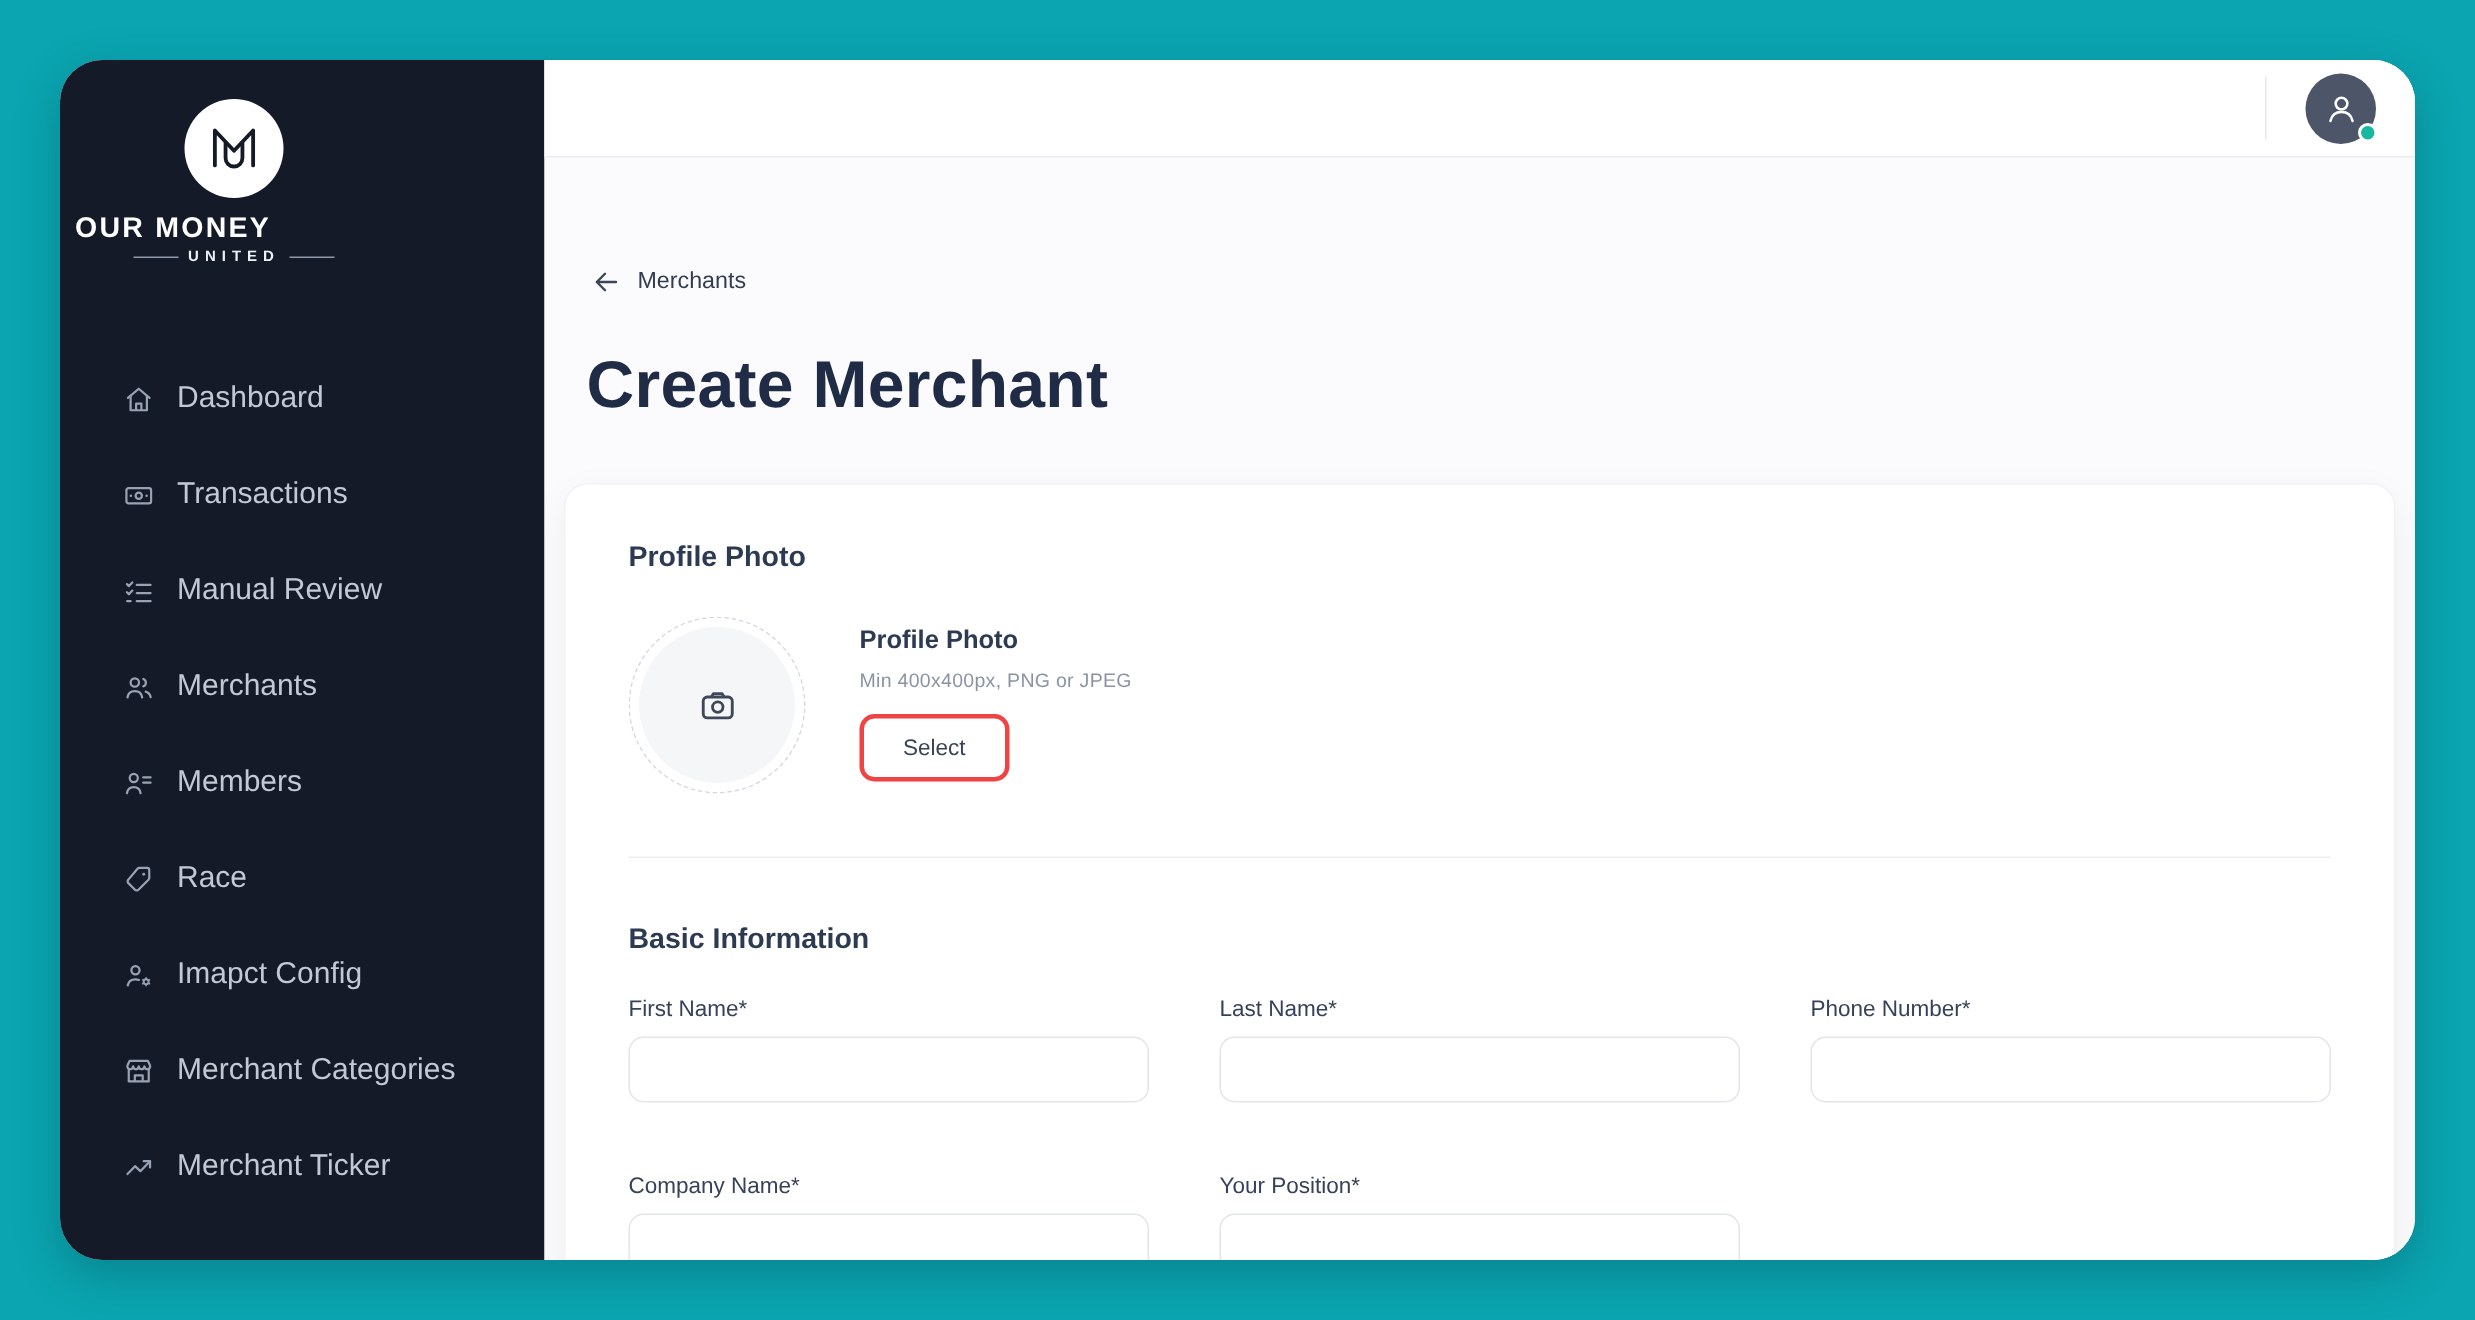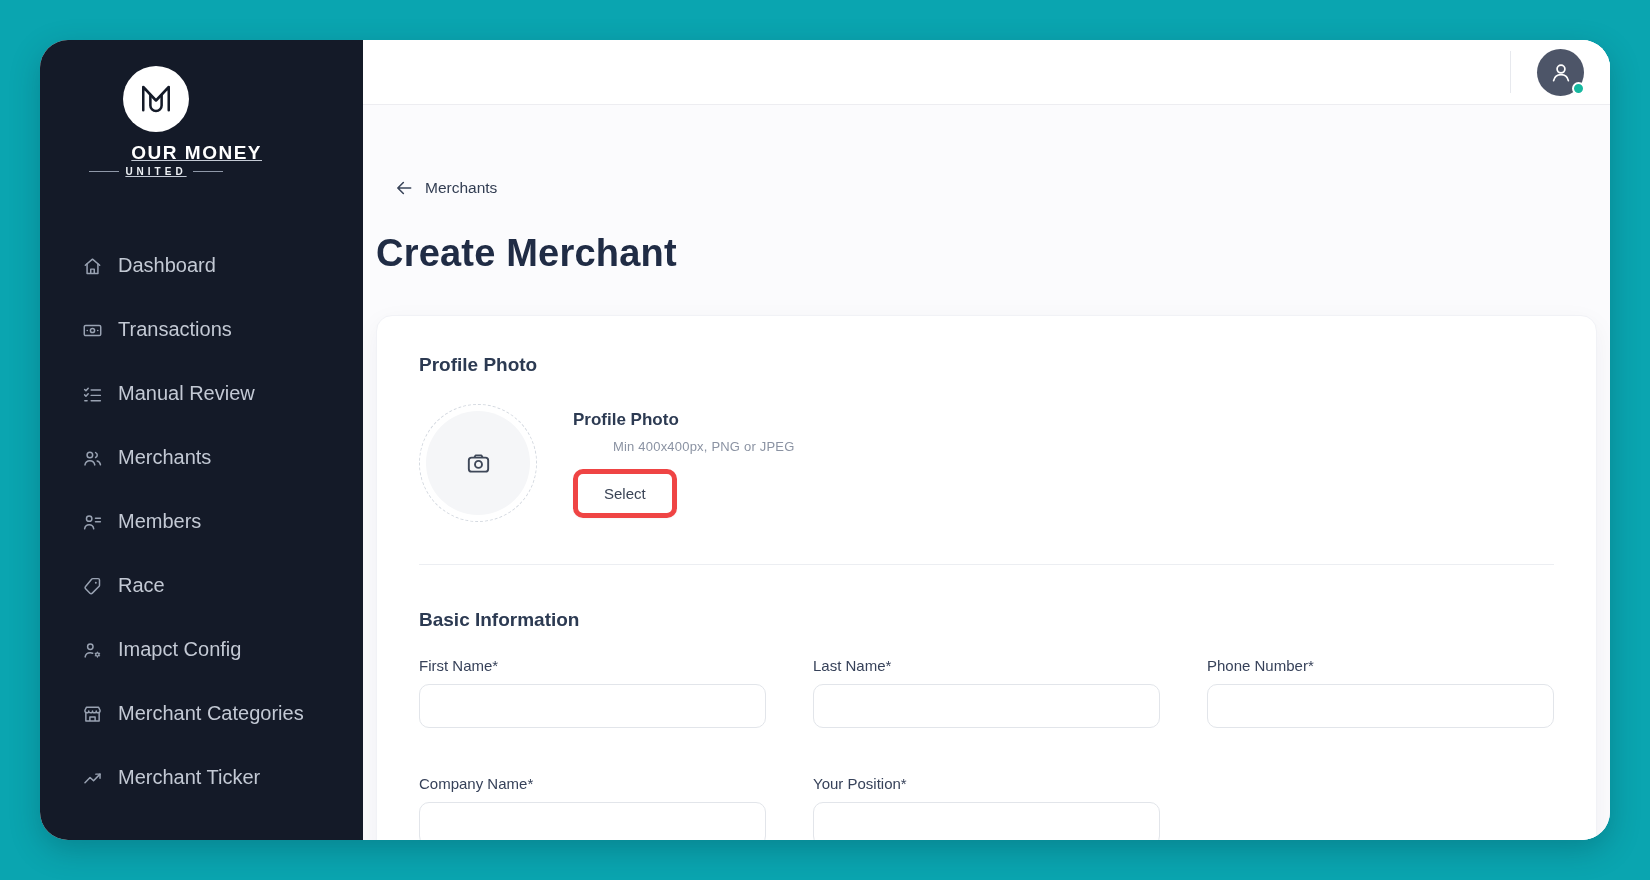--- a/index.html
+++ b/index.html
@@ -14,21 +14,21 @@
     position:absolute; left:40px; top:40px; right:40px; bottom:40px;
     border-radius:28px; overflow:hidden; display:flex;
     background:#fbfbfd;
     box-shadow:0 10px 30px rgba(0,40,50,.25);
   }
   
   .sidebar {
     width:323px; flex:0 0 323px; background:#141a28;
     padding-top:26px; color:#c3c9d4;
   }
-  .logo-block { width:212px; margin-left:10px; text-align:right;text-decoration:underline; }
+  .logo-block { width:212px; margin-left:10px; text-align:left; }
   .logo-disc {
     width:66px; height:66px; border-radius:50%; background:#ffffff;
     margin:0 auto; display:flex; align-items:center; justify-content:center;
   }
   .brand-1 {
     margin-top:10px; color:#ffffff; font-size:19px; font-weight:700;
     letter-spacing:1.5px; white-space:nowrap;
   }
   .brand-2 {
     margin-top:2px; display:flex; align-items:center; justify-content:center; gap:6px;
@@ -64,22 +64,22 @@
   }
   .page { flex:1; padding:0 13px; overflow:hidden; }
   .breadcrumb {
     margin-top:73px; margin-left:18px;
     display:flex; align-items:center; gap:11px;
     color:#323d52; font-size:15.5px; font-weight:500; cursor:pointer;
   }
   .breadcrumb .back-ic { width:20px; height:20px; color:#3a4559; display:inline-flex; }
   .breadcrumb .back-ic svg { width:100%; height:100%; }
   .page-title {
-    margin-top:34px; 
-    font-size:38px; font-weight:700; color:#202c45; letter-spacing:.2px;
+    margin-top:34px; margin-left:15px;
+    font-size:44px; font-weight:700; color:#202c45; letter-spacing:.2px;
   }
   
   .card {
     margin-top:40px; background:#ffffff; border:1px solid #f1f2f6;
     border-radius:16px; padding:38px 42px 60px 42px;
     box-shadow:0 8px 26px rgba(33,44,66,.05);
     min-height:560px;
   }
   .section-title { font-size:19px; font-weight:700; color:#2c3a52; }
   .photo-row { margin-top:28px; display:flex; align-items:flex-start; gap:36px; }
@@ -89,25 +89,25 @@
     display:flex; align-items:center; justify-content:center;
     background:transparent; cursor:pointer;
   }
   .photo-drop-inner {
     width:104px; height:104px; border-radius:50%; background:#f5f6f8;
     display:flex; align-items:center; justify-content:center; color:#3f4859;
   }
   .photo-drop-inner svg { width:27px; height:27px; }
   .photo-meta { padding-top:6px; }
   .photo-title { font-size:17px; font-weight:700; color:#2c3a52; }
-  .photo-hint { margin-top:9px; font-size:13px; color:#8b93a3; letter-spacing:.2px;margin-left:40px; }
+  .photo-hint { margin-top:9px; font-size:13px; color:#8b93a3; letter-spacing:.2px; }
   .select-btn {
     margin-top:15px; display:inline-block;
     padding:11px 26px; font-size:15px; font-weight:500; color:#3a4456;
-    background:#ffffff; border:5px solid #ef4444; border-radius:10px;
+    background:#ffffff; border:3px solid #ef4444; border-radius:10px;
     cursor:pointer; box-shadow:0 1px 2px rgba(33,44,66,.04);
     font-family:"Liberation Sans", sans-serif;
   }
   .card-divider { margin-top:42px; height:1px; background:#eceef2; }
   .basic-title { margin-top:44px; }
   .form-grid {
     margin-top:26px;
     display:grid; grid-template-columns:repeat(3, 1fr);
     column-gap:26px; row-gap:26px;gap:47px;
   }

